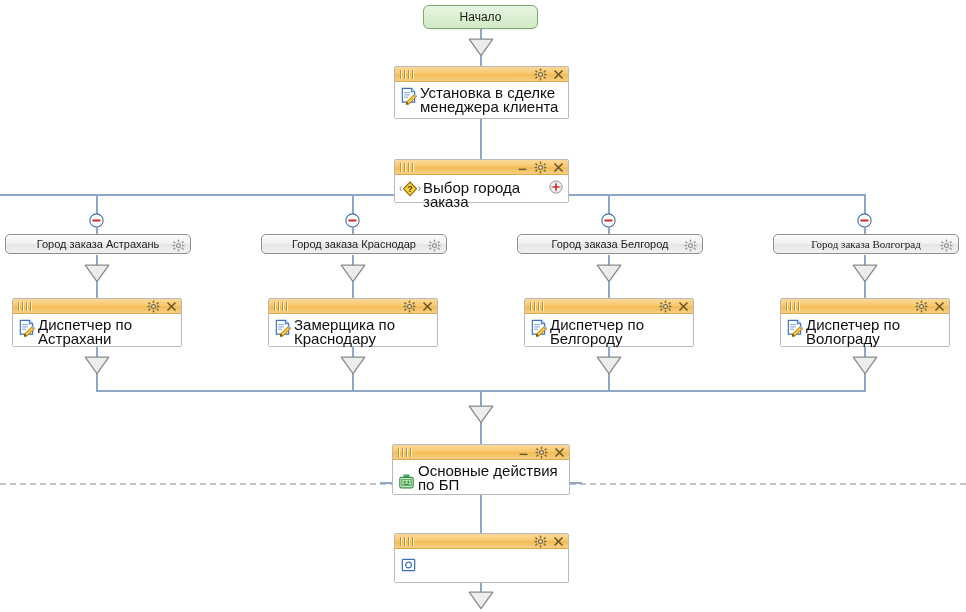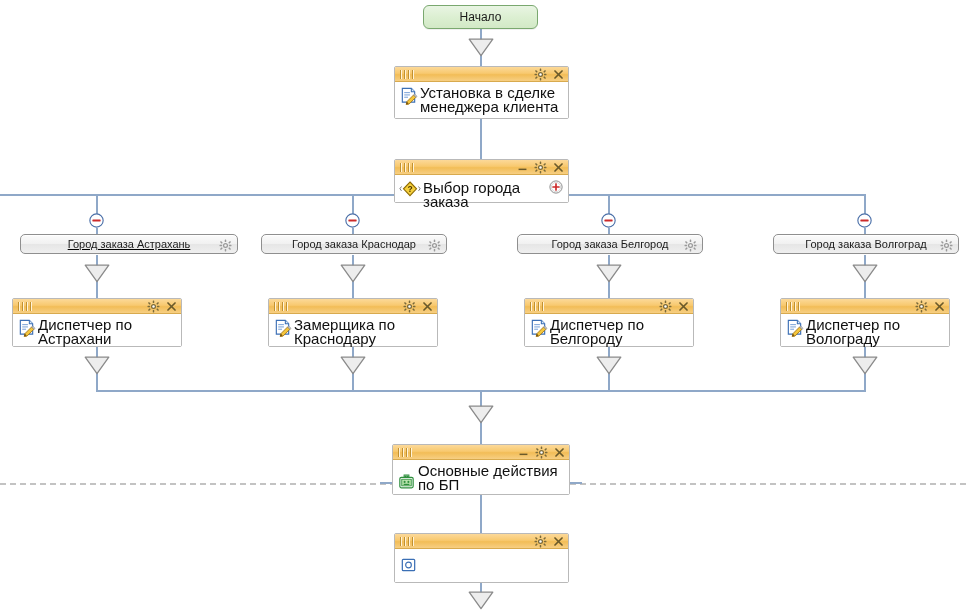--- a/index.html
+++ b/index.html
@@ -435,39 +435,39 @@
   <div class="dot" style="left:345px; top:213px;"><svg width="15" height="15">
         <use href="#ic-minus-circle"></use>
       </svg></div>
   <div class="dot" style="left:601px; top:213px;"><svg width="15" height="15">
         <use href="#ic-minus-circle"></use>
       </svg></div>
   <div class="dot" style="left:857px; top:213px;"><svg width="15" height="15">
         <use href="#ic-minus-circle"></use>
       </svg></div>
 
-  <div class="cond" style="left:20px; top:234px; width:218px;text-decoration:underline;">
+  <div class="cond" style="left:5px; top:234px; width:186px;">
     <span class="cond-label nosel">Город заказа Астрахань</span>
     <span class="cond-gear"><svg width="13" height="13">
           <use href="#ic-gear-light"></use>
         </svg></span>
   </div>
   <div class="cond" style="left:261px; top:234px; width:186px;">
     <span class="cond-label nosel">Город заказа Краснодар</span>
     <span class="cond-gear"><svg width="13" height="13">
           <use href="#ic-gear-light"></use>
         </svg></span>
   </div>
   <div class="cond" style="left:517px; top:234px; width:186px;">
     <span class="cond-label nosel">Город заказа Белгород</span>
     <span class="cond-gear"><svg width="13" height="13">
           <use href="#ic-gear-light"></use>
         </svg></span>
   </div>
-  <div class="cond" style="left:773px; top:234px; width:186px;">
+  <div class="cond" style="left:773px; top:234px; width:186px;font-family:Liberation Serif, serif;">
     <span class="cond-label nosel">Город заказа Волгоград</span>
     <span class="cond-gear"><svg width="13" height="13">
           <use href="#ic-gear-light"></use>
         </svg></span>
   </div>
 
   <div class="win" style="left:12px; top:298px; width:170px; height:49px;">
     <div class="win-head">
       <span class="grip">
           <i></i>

